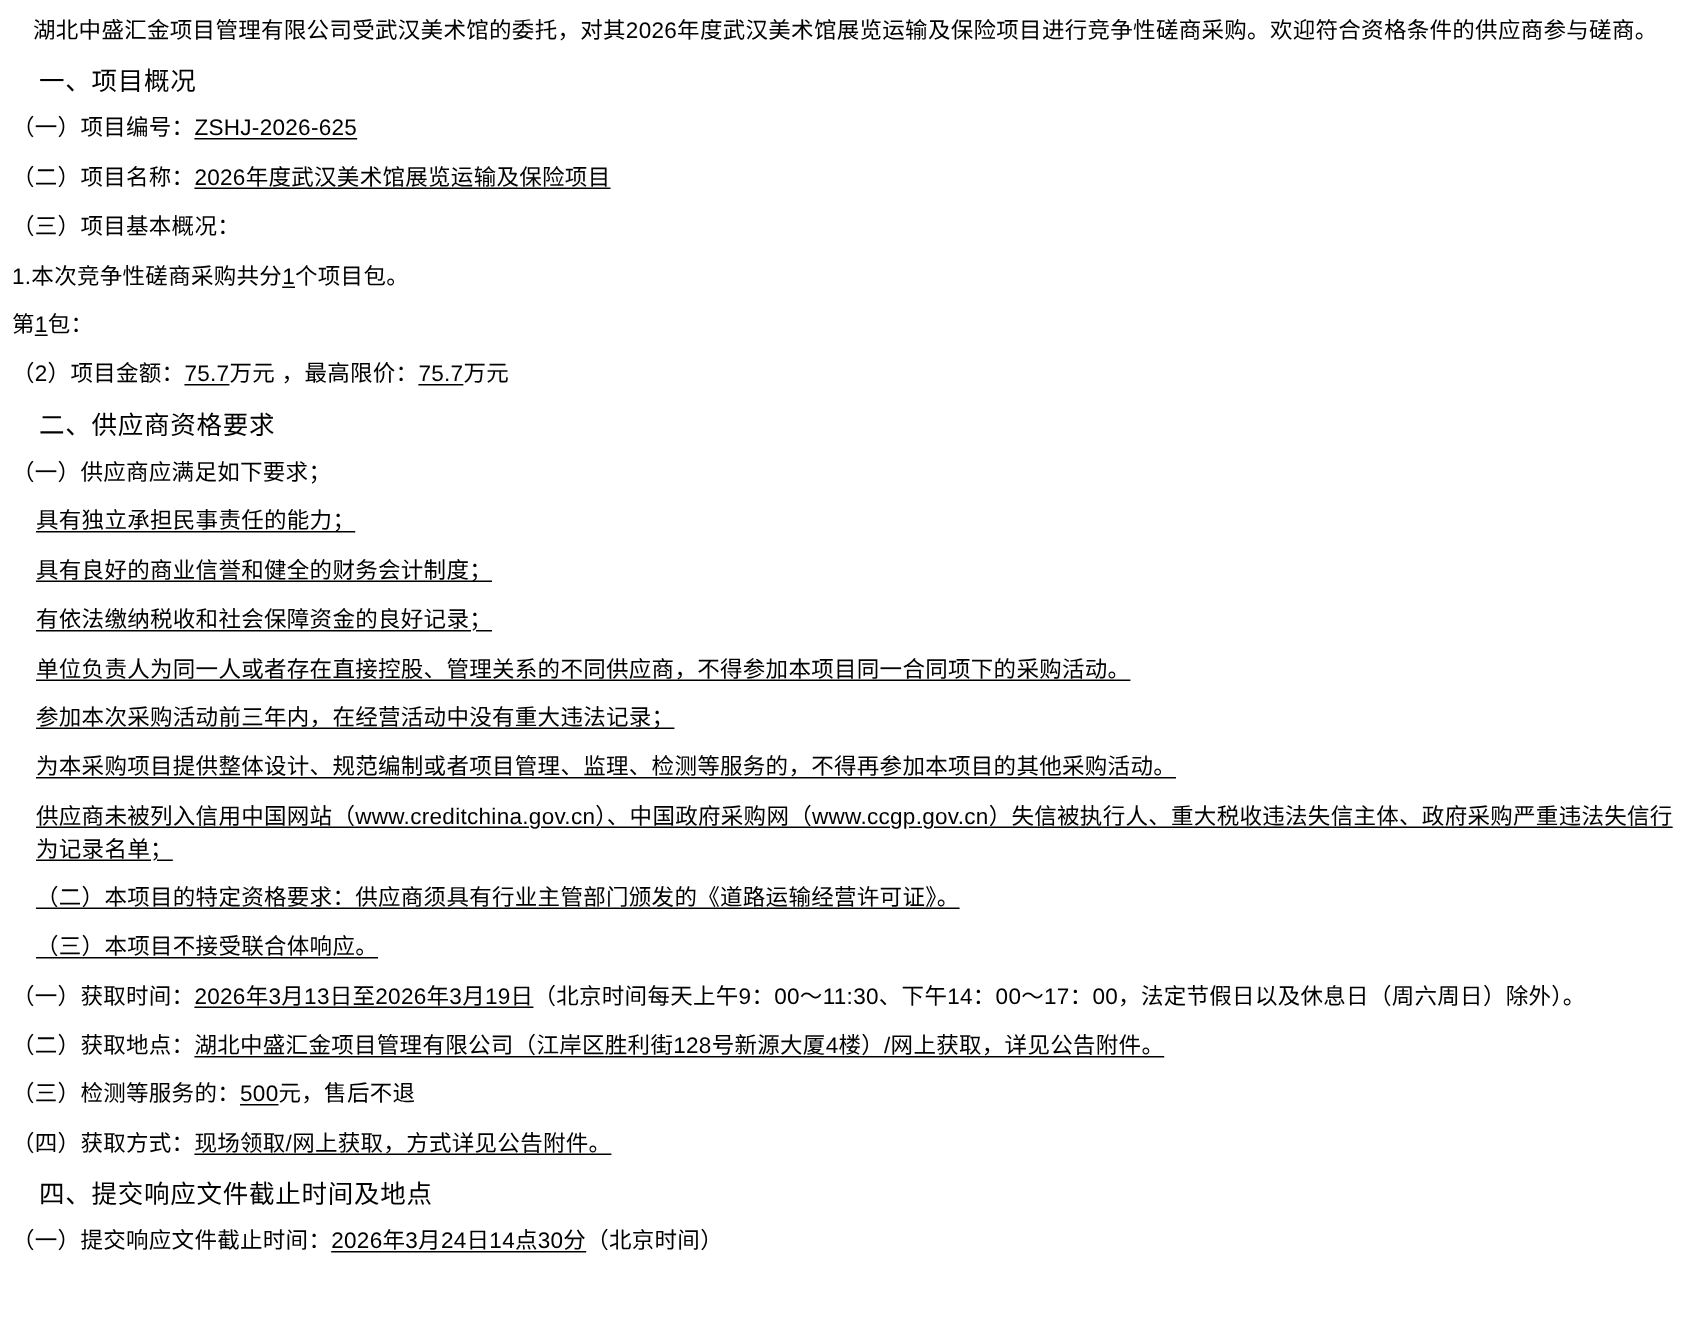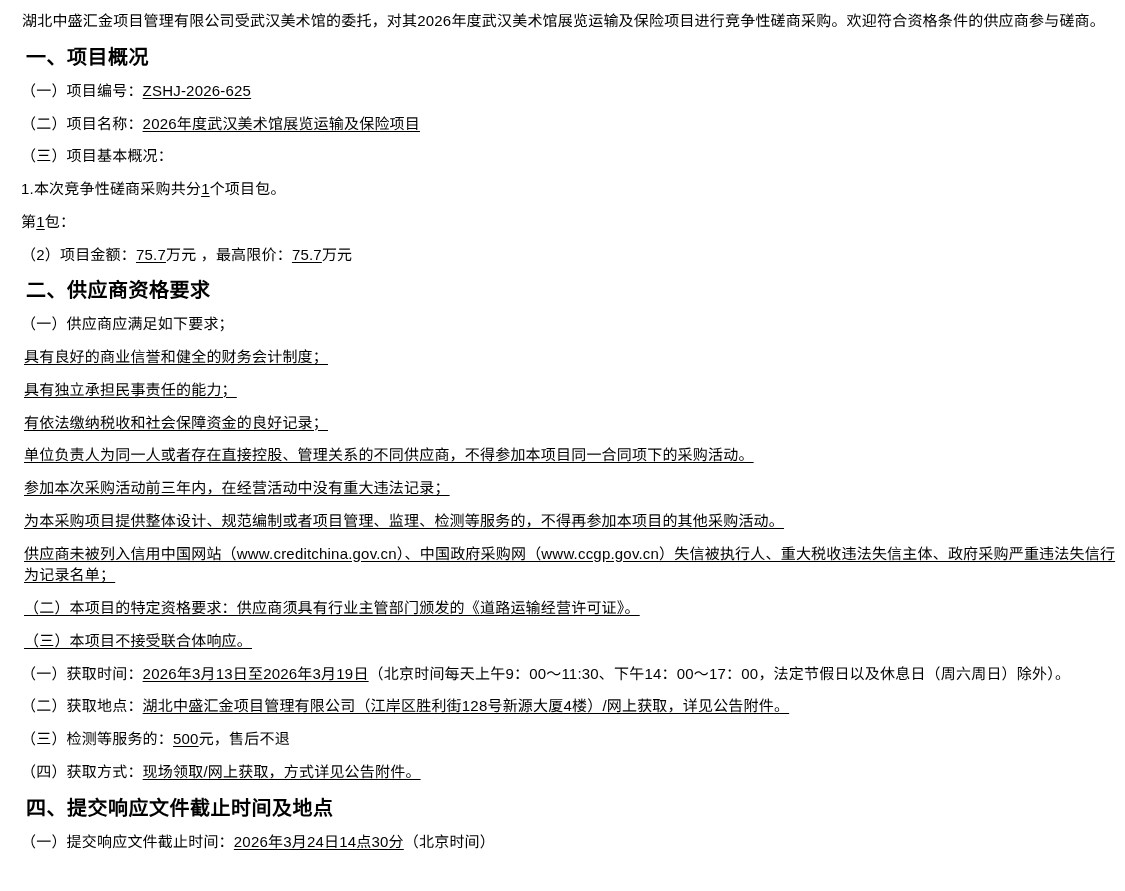--- a/index.html
+++ b/index.html
@@ -22,27 +22,27 @@
   }
   .intro {
     font-size: 15px;
     margin: 4px 0 10px 14px;
     letter-spacing: 0.2px;
   }
   .u {
     text-underline-offset: 2px;
   }
   h2.section {
-    font-size: 20px;
-    font-weight: bold;
+    font-size: 17px;
+    font-weight: normal;
     margin: 11px 0 8px 18px;
     letter-spacing: 0.5px;
   }
   p.line {
-    margin: 0 0 11px 13px;
+    margin: 0 0 11px 0;
     font-size: 15px;
     letter-spacing: 0.2px;
   }
   .uline {
     text-decoration: underline;
     text-underline-offset: 2px;
   }
   .req {
     margin: 0 0 11px 16px;
     font-size: 15px;
@@ -84,22 +84,22 @@
 
 
   <p class="line">
     <span>（2）项目金额：</span><span class="uline">75.7</span><span>万元 ，最高限价：</span><span class="uline">75.7</span><span>万元</span>
   </p>
 
   <h2 class="section">二、供应商资格要求</h2>
 
   <p class="line">（一）供应商应满足如下要求；</p>
 
+  <p class="req">具有独立承担民事责任的能力；</p>
   <p class="req">具有良好的商业信誉和健全的财务会计制度；</p>
-  <p class="req">具有独立承担民事责任的能力；</p>
   <p class="req">有依法缴纳税收和社会保障资金的良好记录；</p>
   <p class="req">单位负责人为同一人或者存在直接控股、管理关系的不同供应商，不得参加本项目同一合同项下的采购活动。</p>
   <p class="req">参加本次采购活动前三年内，在经营活动中没有重大违法记录；</p>
   <p class="req">为本采购项目提供整体设计、规范编制或者项目管理、监理、检测等服务的，不得再参加本项目的其他采购活动。</p>
   <p class="req">供应商未被列入信用中国网站（www.creditchina.gov.cn）、中国政府采购网（www.ccgp.gov.cn）失信被执行人、重大税收违法失信主体、政府采购严重违法失信行为记录名单；</p>
   <p class="req">（二）本项目的特定资格要求：供应商须具有行业主管部门颁发的《道路运输经营许可证》。</p>
   <p class="req">（三）本项目不接受联合体响应。</p>
 
 
   <p class="line">

